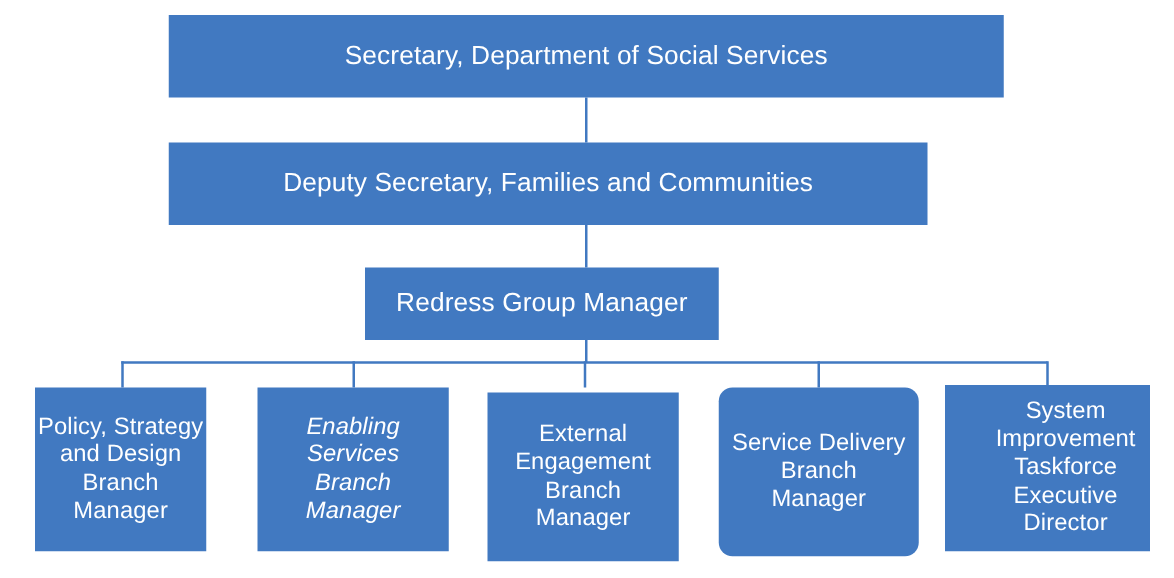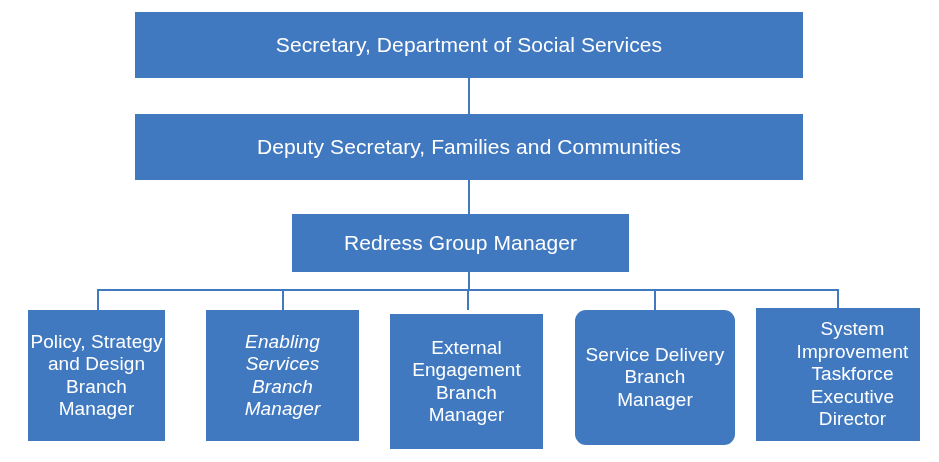--- a/index.html
+++ b/index.html
@@ -39,29 +39,29 @@
     left: 135px;
     top: 12px;
     width: 668px;
     height: 66px;
     font-size: 21px;
   }
 
   .node-deputy {
     left: 135px;
     top: 114px;
-    width: 668px;
+    width: 607px;
     height: 66px;
     font-size: 21px;
   }
 
   .node-group {
     left: 292px;
     top: 214px;
-    width: 337px;
+    width: 283px;
     height: 58px;
     font-size: 21px;
   }
 
   
   .node-branch {
     font-size: 19px;
   }
 
   .branch-0 { left: 28px;  top: 310px; width: 137px; height: 131px; }

